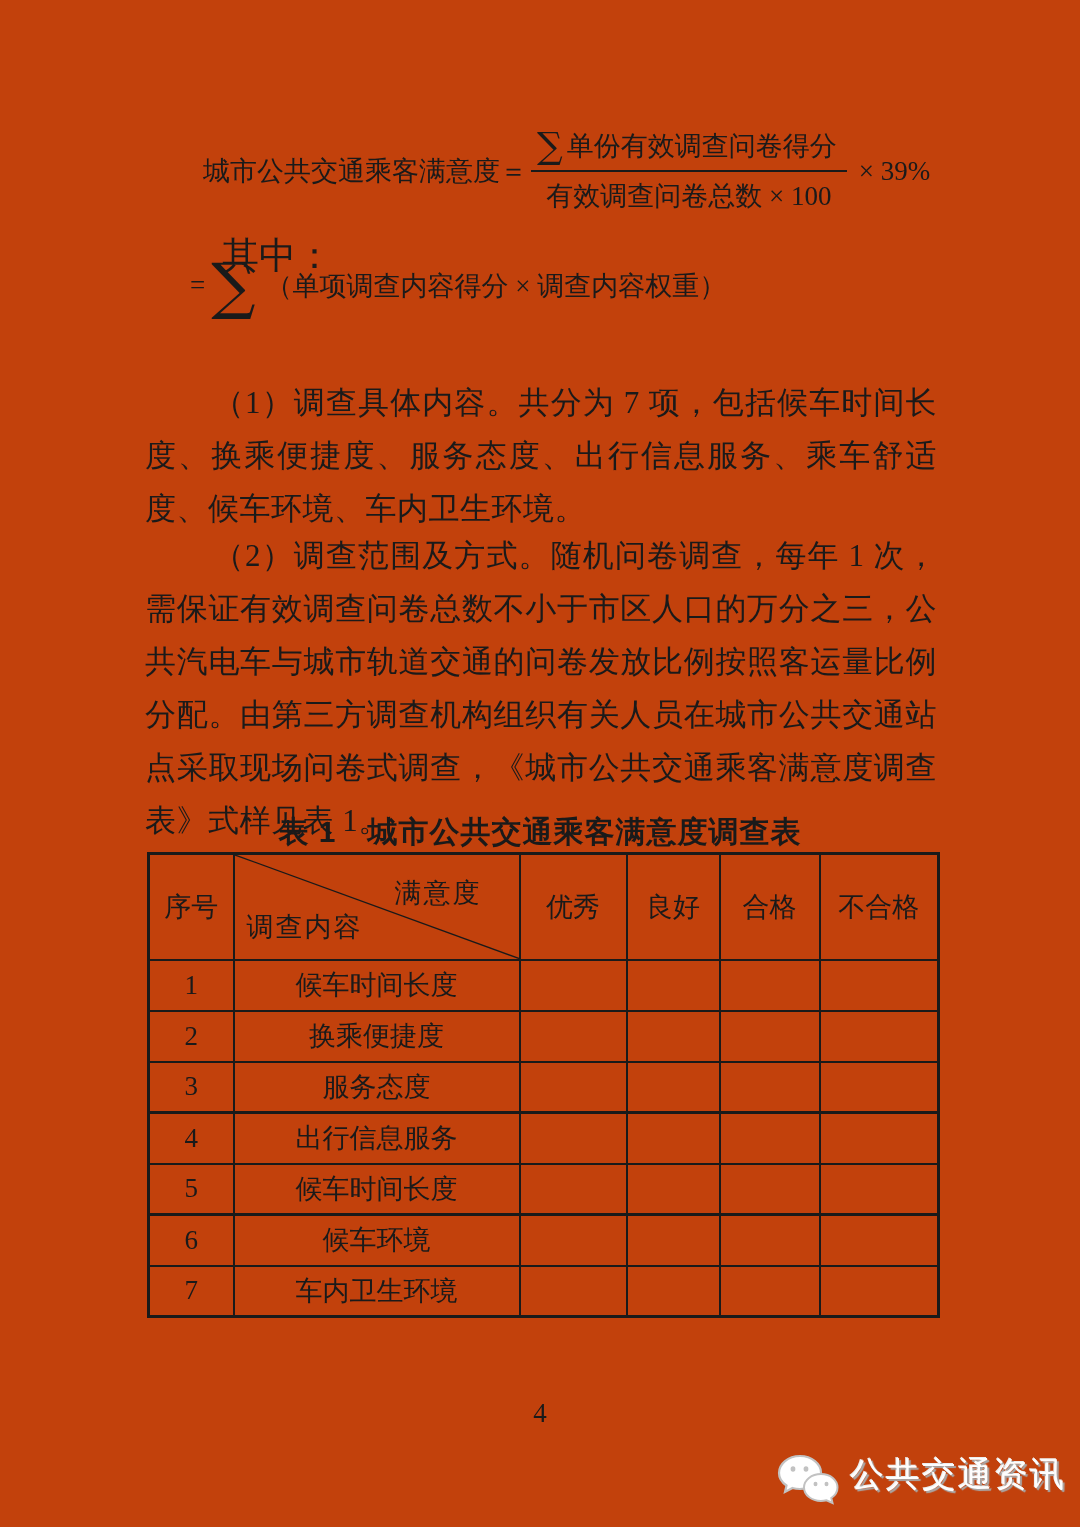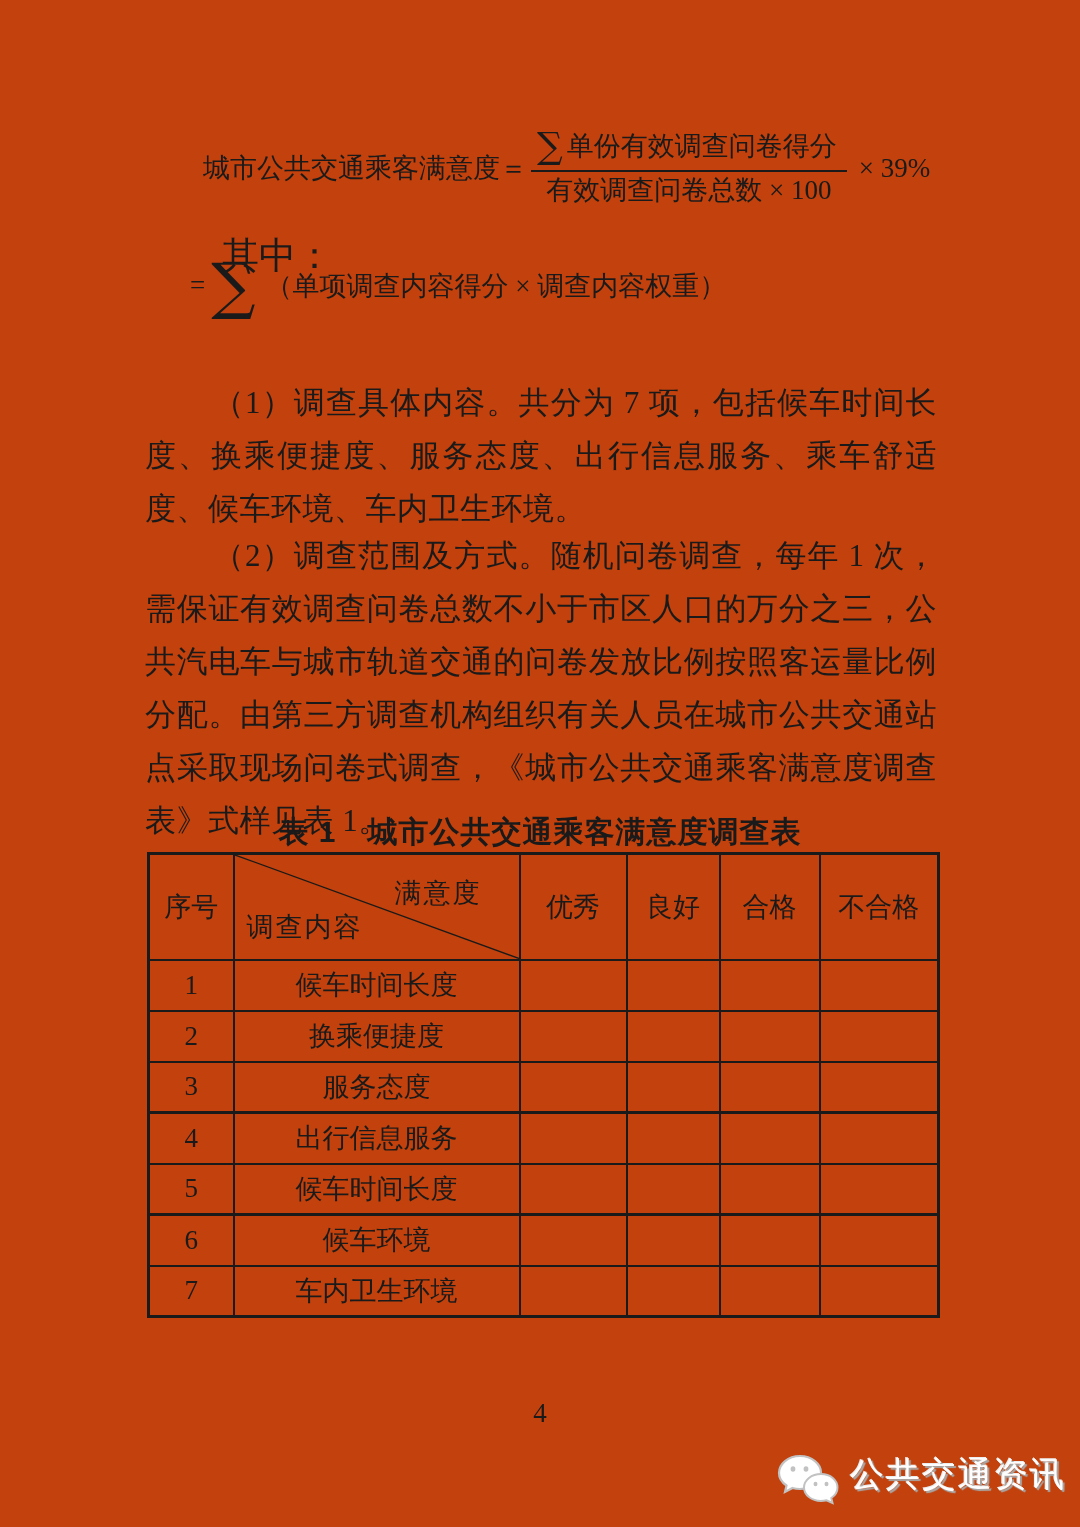--- a/index.html
+++ b/index.html
@@ -9,21 +9,21 @@
     background:#c2410c;
     font-family:"Liberation Serif","DejaVu Serif",serif;
     color:#1a1a1a;
     overflow:hidden;
   }
   
   .formula{position:absolute;display:flex;align-items:center;font-size:27px;white-space:nowrap;}
   .f1{top:128px;left:203px;}
   .frac{display:inline-flex;flex-direction:column;text-align:center;margin:0 4px;}
   .frac .num{border-bottom:2px solid #1a1a1a;padding:0 10px 6px 6px;display:inline-flex;align-items:center;justify-content:center;}
-  .frac .den{}
+  .frac .den{padding-top:6px;}
   .sigma-sm{font-size:36px;line-height:1;margin-right:4px;font-family:"DejaVu Serif",serif;}
   .mult{margin-left:8px;}
   .among{position:absolute;top:231px;left:222px;font-size:37px;}
   .f2{top:258px;left:190px;}
   .sigma-big{font-size:62px;line-height:0.9;margin:0 10px 0 6px;font-family:"DejaVu Serif",serif;}
   
   .para{
     position:absolute;left:145px;width:792px;
     font-size:31px;line-height:53px;
     text-align:justify;text-justify:inter-character;

